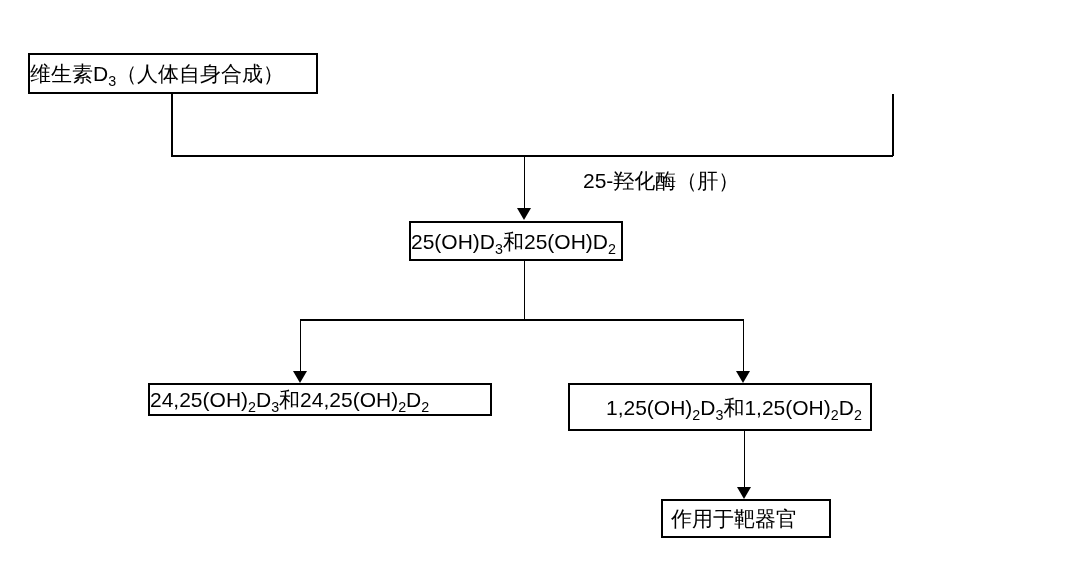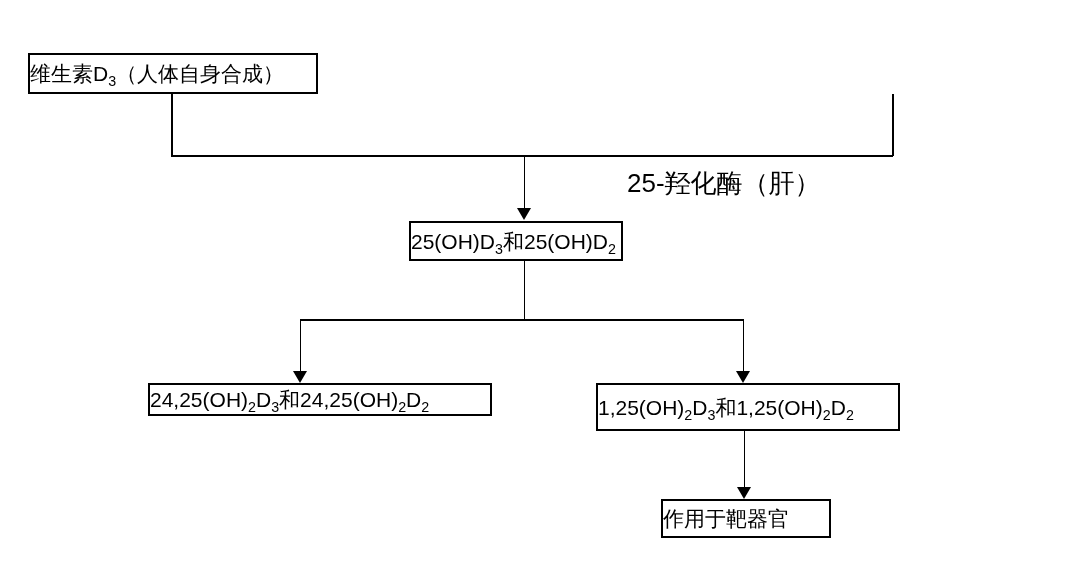--- a/index.html
+++ b/index.html
@@ -28,49 +28,48 @@
   .line { position: absolute; background: #000000; }
   .arrowhead {
     position: absolute;
     width: 0; height: 0;
     border-left: 7px solid transparent;
     border-right: 7px solid transparent;
     border-top: 12px solid #000000;
   }
   .edge-label {
     position: absolute;
-    font-size: 26px;
+    font-size: 21px;
     line-height: 1.2;
     white-space: nowrap;
-    margin-left: 44px;
   }
 </style>
 </head>
 <body>
 
 <div class="stage">
 
   <div class="node" style="left:28px; top:53px; width:290px; height:41px;">
     <span><span>维生素D</span><sub>3</sub><span>（人体自身合成）</span></span>
   </div>
 
 
   <div class="node" style="left:409px; top:221px; width:214px; height:40px;">
     <span><span>25(OH)D</span><sub>3</sub><span>和25(OH)D</span><sub>2</sub></span>
   </div>
 
   <div class="node" style="left:148px; top:383px; width:344px; height:33px;">
     <span><span>24,25(OH)</span><sub>2</sub><span>D</span><sub>3</sub><span>和24,25(OH)</span><sub>2</sub><span>D</span><sub>2</sub></span>
   </div>
 
-  <div class="node" style="left:596px; top:383px; width:304px; height:48px;">
+  <div class="node" style="left:568px; top:383px; width:304px; height:48px;padding-left:36px;">
     <span><span>1,25(OH)</span><sub>2</sub><span>D</span><sub>3</sub><span>和1,25(OH)</span><sub>2</sub><span>D</span><sub>2</sub></span>
   </div>
 
-  <div class="node" style="left:661px; top:499px; width:170px; height:39px;">
+  <div class="node" style="left:661px; top:499px; width:170px; height:39px;padding-left:8px;">
     <span><span>作用于靶器官</span></span>
   </div>
 
   <div class="line" style="left:171px; top:94px; width:1.5px; height:62px;"></div>
   <div class="line" style="left:892px; top:94px; width:1.5px; height:62px;"></div>
   <div class="line" style="left:171px; top:155px; width:722px; height:1.5px;"></div>
 
   <div class="line" style="left:523.5px; top:155px; width:1.5px; height:54px;"></div>
   <div class="arrowhead" style="left:517px; top:208px;"></div>
 

